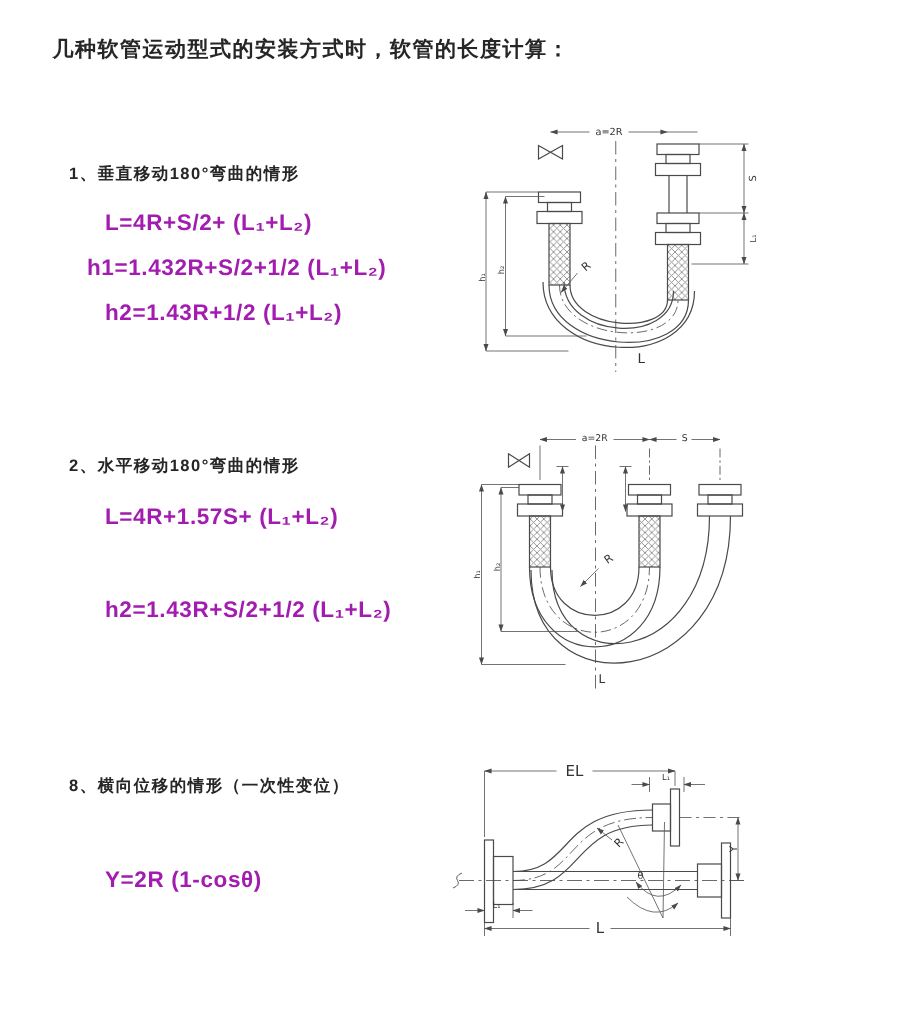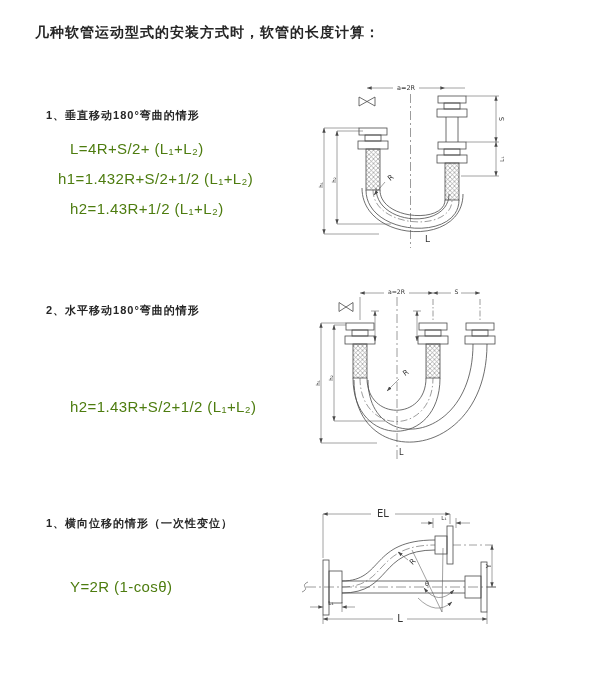--- a/index.html
+++ b/index.html
@@ -1,39 +1,40 @@
 <!DOCTYPE html>
 <html><head>
 <meta charset="utf-8">
 <style>
   html,body{margin:0;padding:0;background:#ffffff;}
   .canvas{position:relative;width:580px;height:675px;background:#fff;overflow:hidden;
           font-family:"Liberation Sans","DejaVu Sans",sans-serif;color:#262626;}
   .title{position:absolute;left:35px;top:24px;font-size:14px;font-weight:700;letter-spacing:1px;white-space:nowrap;}
   .sec-heading{position:absolute;font-size:11px;font-weight:700;letter-spacing:1px;white-space:nowrap;}
-  .formula{position:absolute;font-size:15px;font-weight:400;color:#4d7c0f;letter-spacing:0.4px;white-space:nowrap;}
+  .formula{position:absolute;font-size:15px;font-weight:700;color:#a21caf;letter-spacing:0.4px;white-space:nowrap;}
   svg.diag{position:absolute;}
   svg.diag text{font-family:"DejaVu Sans","Liberation Sans",sans-serif;fill:#333;}
 </style>
 </head>
 <body>
 
 <div class="canvas">
 
   <div class="title">几种软管运动型式的安装方式时，软管的长度计算：</div>
 
   <div class="sec-heading" style="left:46px;top:108px">1、垂直移动180°弯曲的情形</div>
   <div class="formula" style="left:70px;top:140px">L=4R+S/2+ (L₁+L₂)</div>
   <div class="formula" style="left:58px;top:170px">h1=1.432R+S/2+1/2 (L₁+L₂)</div>
   <div class="formula" style="left:70px;top:200px">h2=1.43R+1/2 (L₁+L₂)</div>
 
   <div class="sec-heading" style="left:46px;top:303px">2、水平移动180°弯曲的情形</div>
+  <div class="formula" style="left:70px;top:336px">L=4R+1.57S+ (L₁+L₂)</div>
   <div class="formula" style="left:70px;top:398px">h2=1.43R+S/2+1/2 (L₁+L₂)</div>
 
-  <div class="sec-heading" style="left:46px;top:516px">1、横向位移的情形（一次性变位）</div>
+  <div class="sec-heading" style="left:46px;top:516px">8、横向位移的情形（一次性变位）</div>
   <div class="formula" style="left:70px;top:578px">Y=2R (1-cosθ)</div>
 
   <svg class="diag" style="left:315px;top:78px" width="230" height="172" viewBox="0 0 230 172">
     <defs>
       <marker id="m1" viewBox="0 0 10 10" refX="9.5" refY="5" markerWidth="9" markerHeight="9" orient="auto-start-reverse">
         <path d="M0,1.6 L10,5 L0,8.4 z" fill="#4a4a4a"></path>
       </marker>
       <pattern id="b1" width="4.5" height="4.5" patternUnits="userSpaceOnUse">
         <path d="M0,4.5 L4.5,0 M0,0 L4.5,4.5" stroke="#8a8a8a" stroke-width="0.6"></path>
       </pattern>

